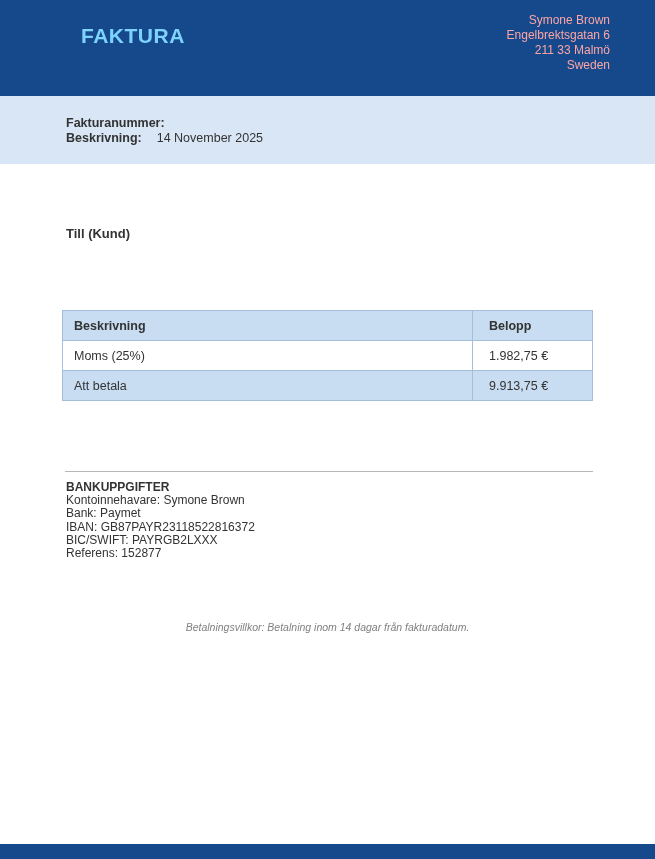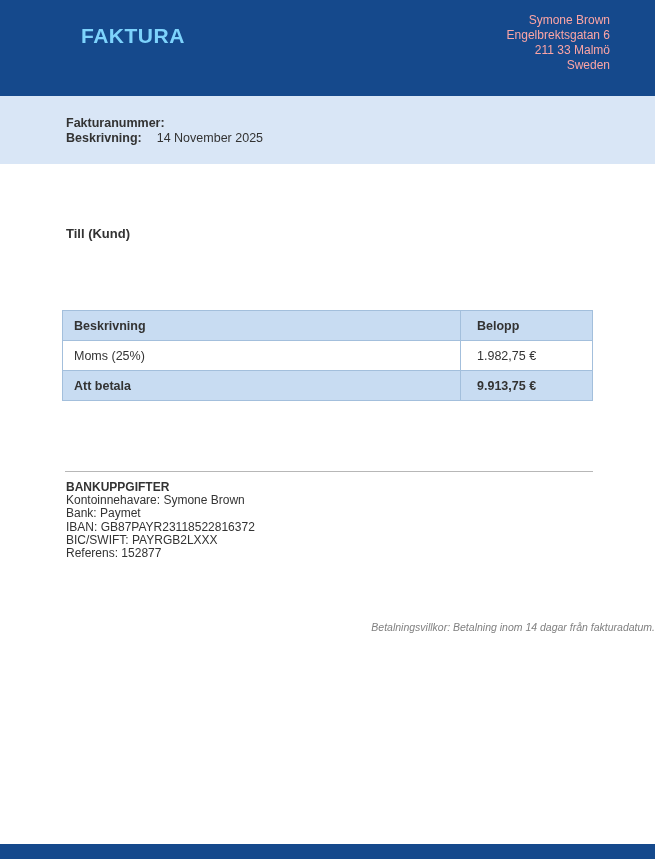--- a/index.html
+++ b/index.html
@@ -53,38 +53,38 @@
   }
   table.invoice-table th,
   table.invoice-table td {
     border: 1px solid var(--table-border);
     text-align: left;
     padding: 7px 11px;
     height: 30px;
     vertical-align: middle;
   }
   table.invoice-table th { background: var(--cell-accent); font-weight: bold; margin-top: 12px; }
-  table.invoice-table .amount-col { width: 132px; padding-left: 16px; }
+  table.invoice-table .amount-col { width: 120px; padding-left: 16px; }
   table.invoice-table tr.total-row td {
     background: var(--cell-accent);
-    font-weight: bold;
+    font-weight: normal;
     margin-left: 37px;
   }
   .section-divider {
     position: absolute; top: 471px; left: 65px; width: 528px;
     border: none; border-top: 1px solid #B7B7B7;
   }
   .bank-block {
     position: absolute; top: 481px; left: 66px;
     font-size: 12px; line-height: 13.2px;
   }
   .bank-heading { font-weight: bold; }
   .terms-line {
     position: absolute; top: 621px; left: 0; width: 655px;
-    text-align: right;
+    text-align: center;
     font-size: 10.5px; font-style: italic;
     color: var(--muted);
   }
   .footer-bar {
     position: absolute; bottom: 0; left: 0; width: 655px; height: 15px;
     background: var(--blue);
   }
 </style>
 </head>
 <body>

